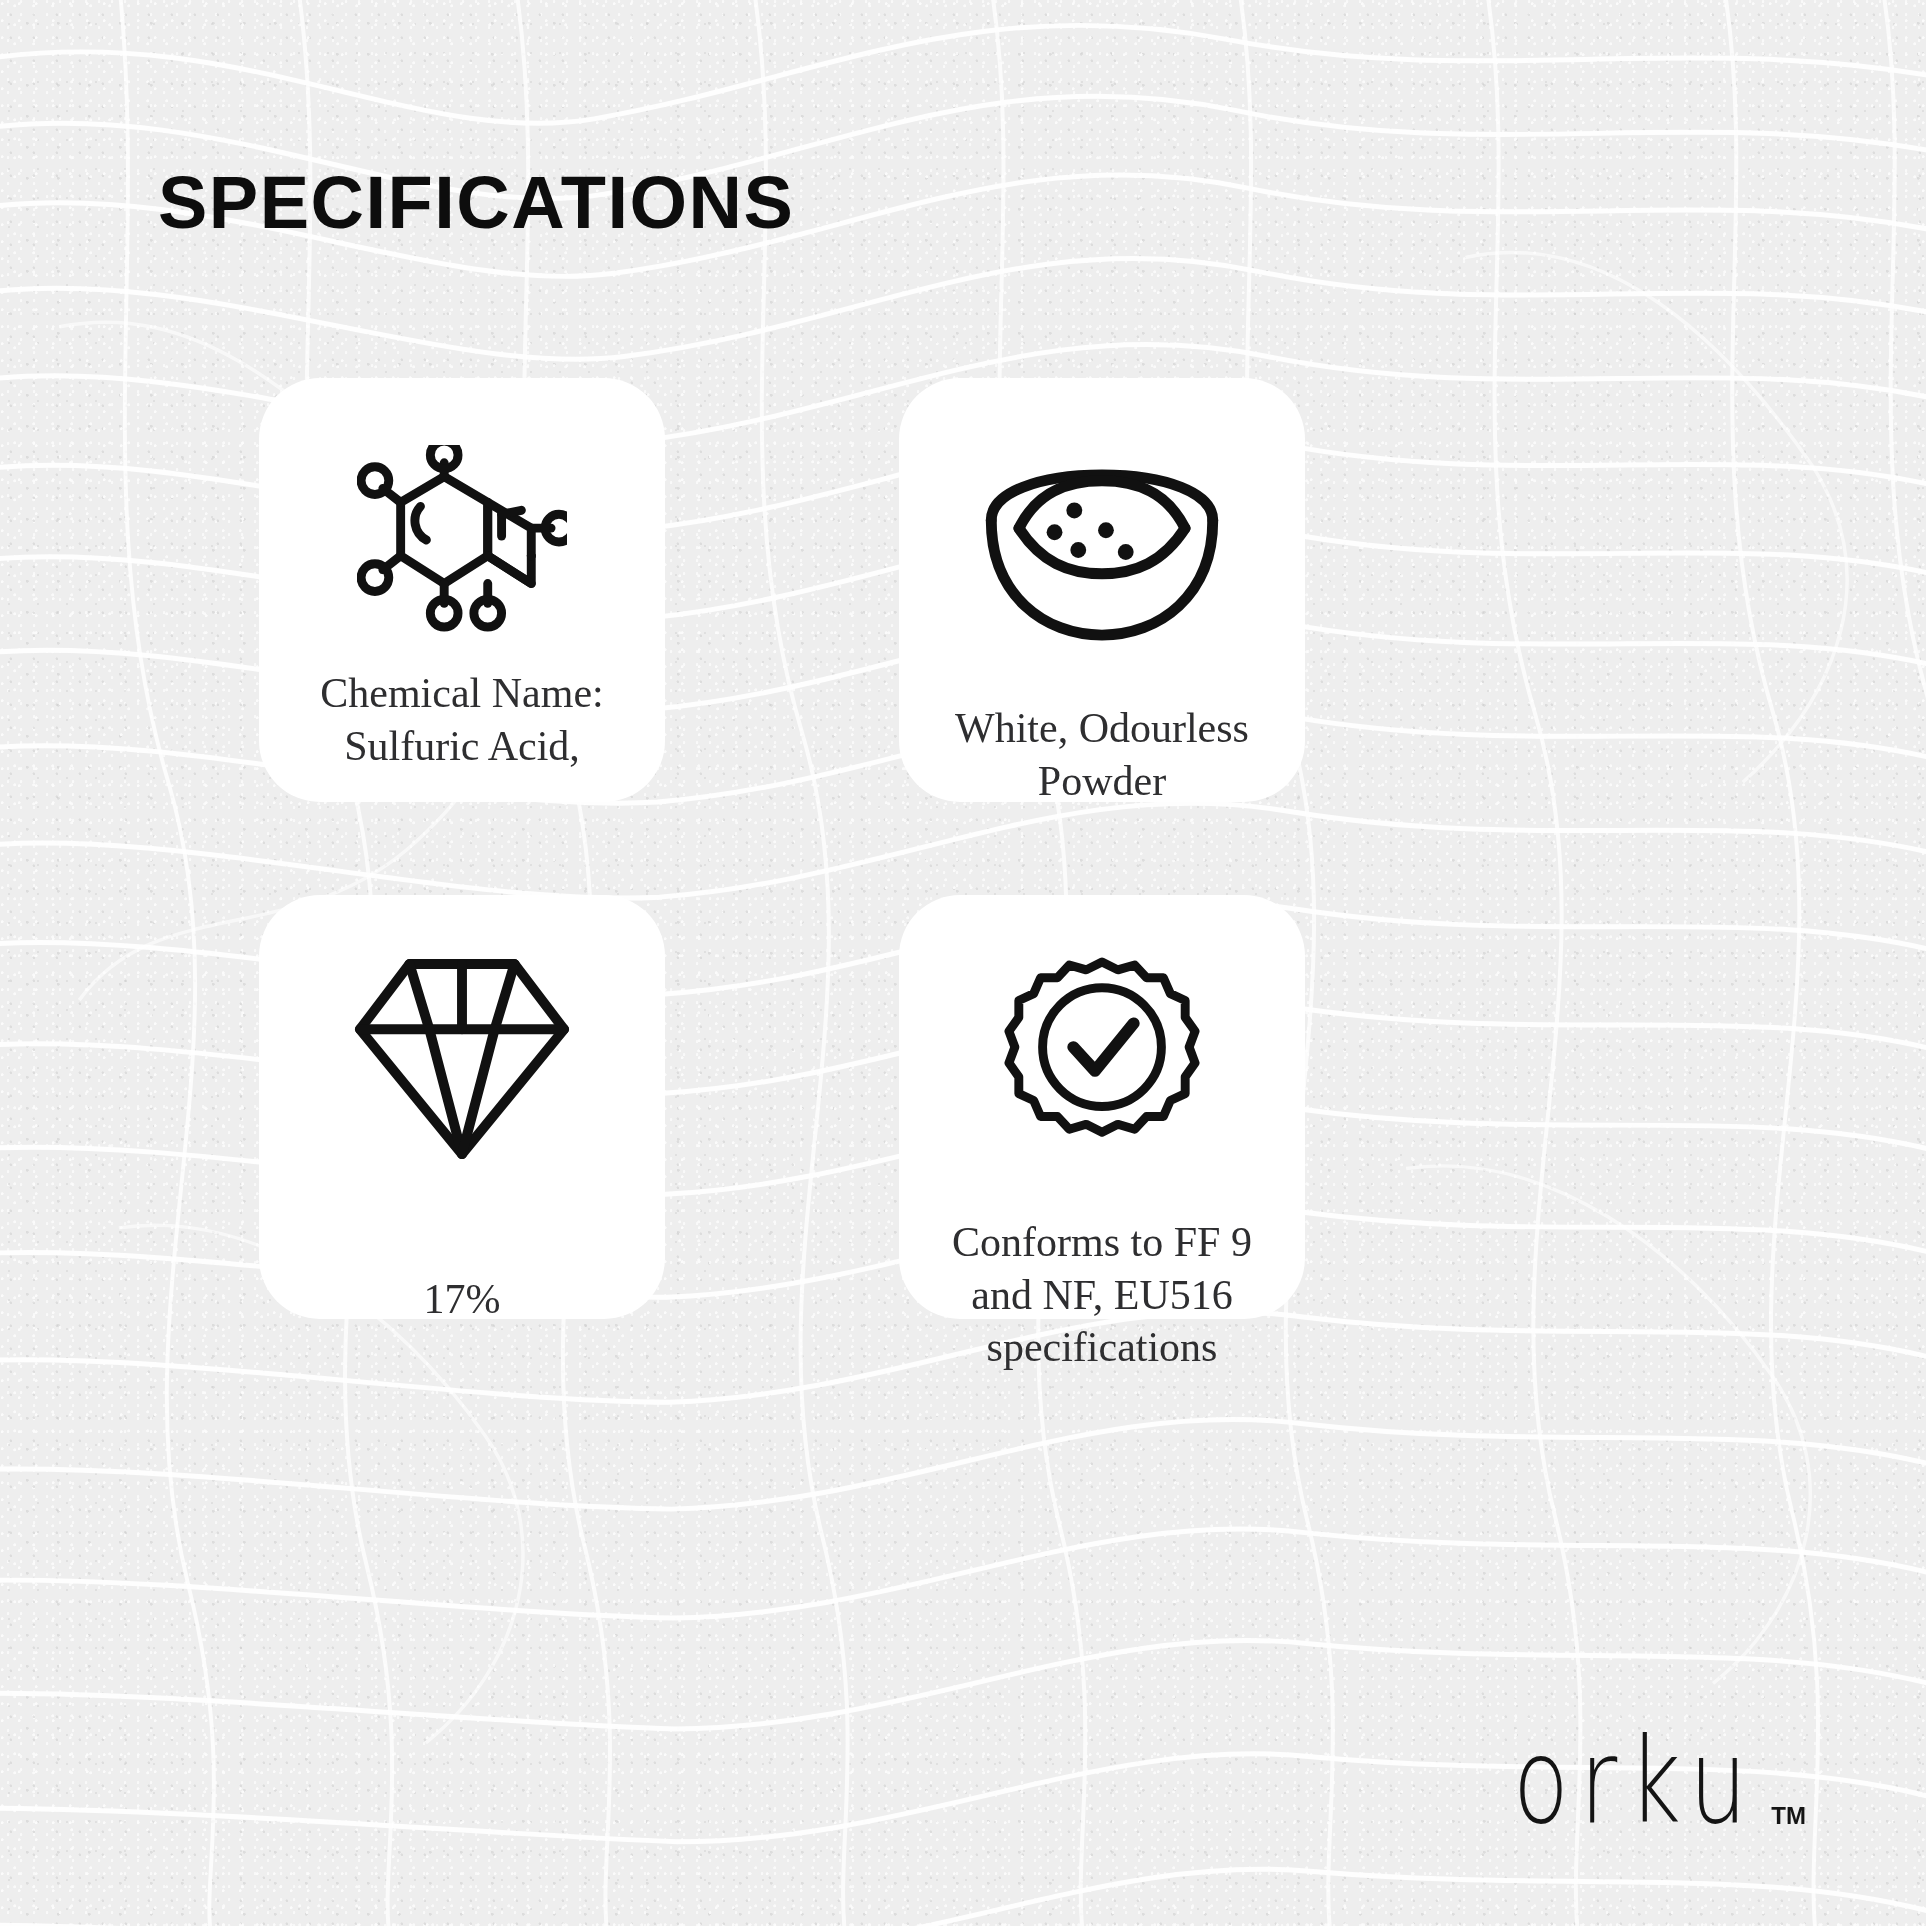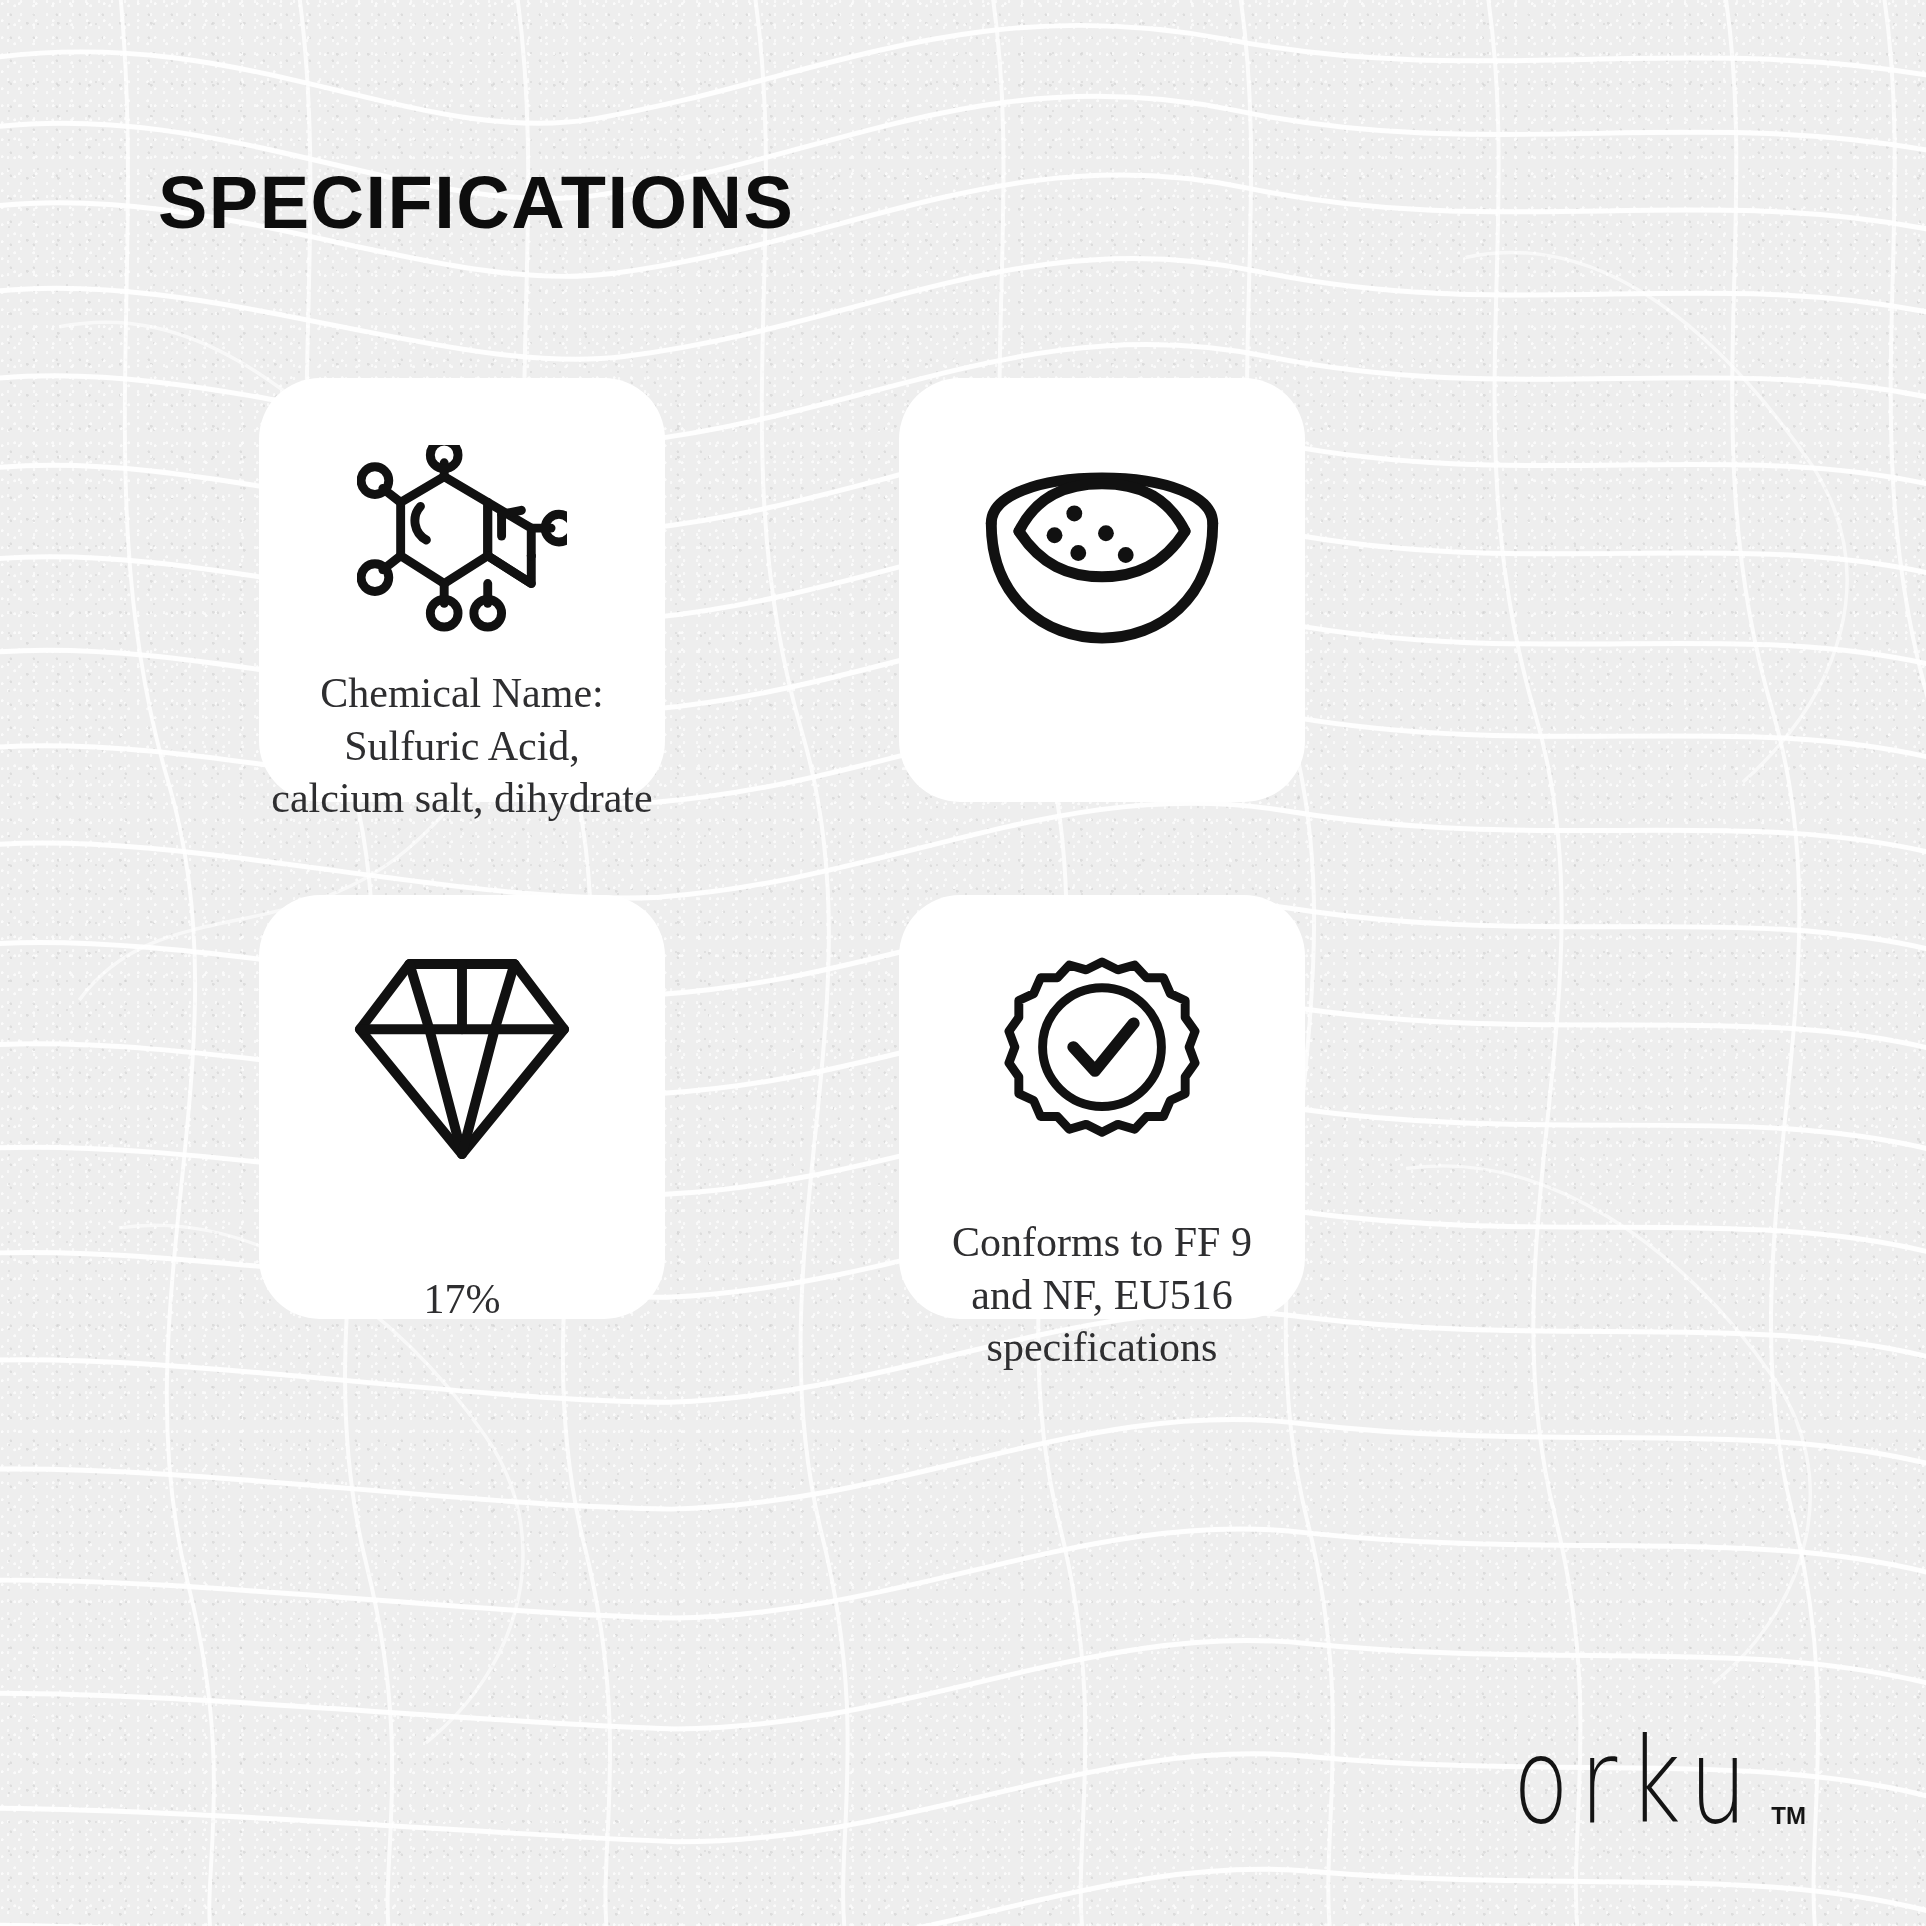--- a/index.html
+++ b/index.html
@@ -174,21 +174,20 @@
           <circle cx="18" cy="134" r="14"></circle>
           <circle cx="88" cy="170" r="14"></circle>
           <circle cx="132" cy="170" r="14"></circle>
           <circle cx="204" cy="84" r="14"></circle>
         </g>
       </svg>
     </div>
     <div class="card-text">
       <span class="ln">Chemical Name:</span>
       <span class="ln">Sulfuric Acid,</span>
-      <span class="ln">calcium salt, dihydrate</span>
     </div>
   </div>
 
   <div class="spec-card" id="card-appearance">
     <div class="card-icon">
       <svg width="246" height="178" viewBox="0 0 248 180">
         <g fill="none" stroke="#111111" stroke-width="11" stroke-linecap="round" stroke-linejoin="round">
 
           <path d="M12,58 C12,134 66,174 124,174 C182,174 236,134 236,58"></path>
           <path d="M12,58 C12,30 60,12 124,12 C188,12 236,30 236,58"></path>
@@ -198,20 +197,24 @@
         </g>
         <g fill="#111111">
           <circle cx="96" cy="48" r="8"></circle>
           <circle cx="76" cy="70" r="8"></circle>
           <circle cx="128" cy="68" r="8"></circle>
           <circle cx="100" cy="88" r="8"></circle>
           <circle cx="148" cy="90" r="8"></circle>
         </g>
       </svg>
     </div>
+    <div class="card-text">
+      <span class="ln">White, Odourless</span>
+      <span class="ln">Powder</span>
+    </div>
   </div>
 
   <div class="spec-card" id="card-purity">
     <div class="card-icon">
       <svg width="220" height="206" viewBox="0 0 222 208">
         <g fill="none" stroke="#111111" stroke-width="10" stroke-linecap="round" stroke-linejoin="round">
 
           <path d="M58,8 L164,8 L214,74 L111,200 L8,74 Z"></path>
 
           <path d="M8,74 L214,74"></path>

